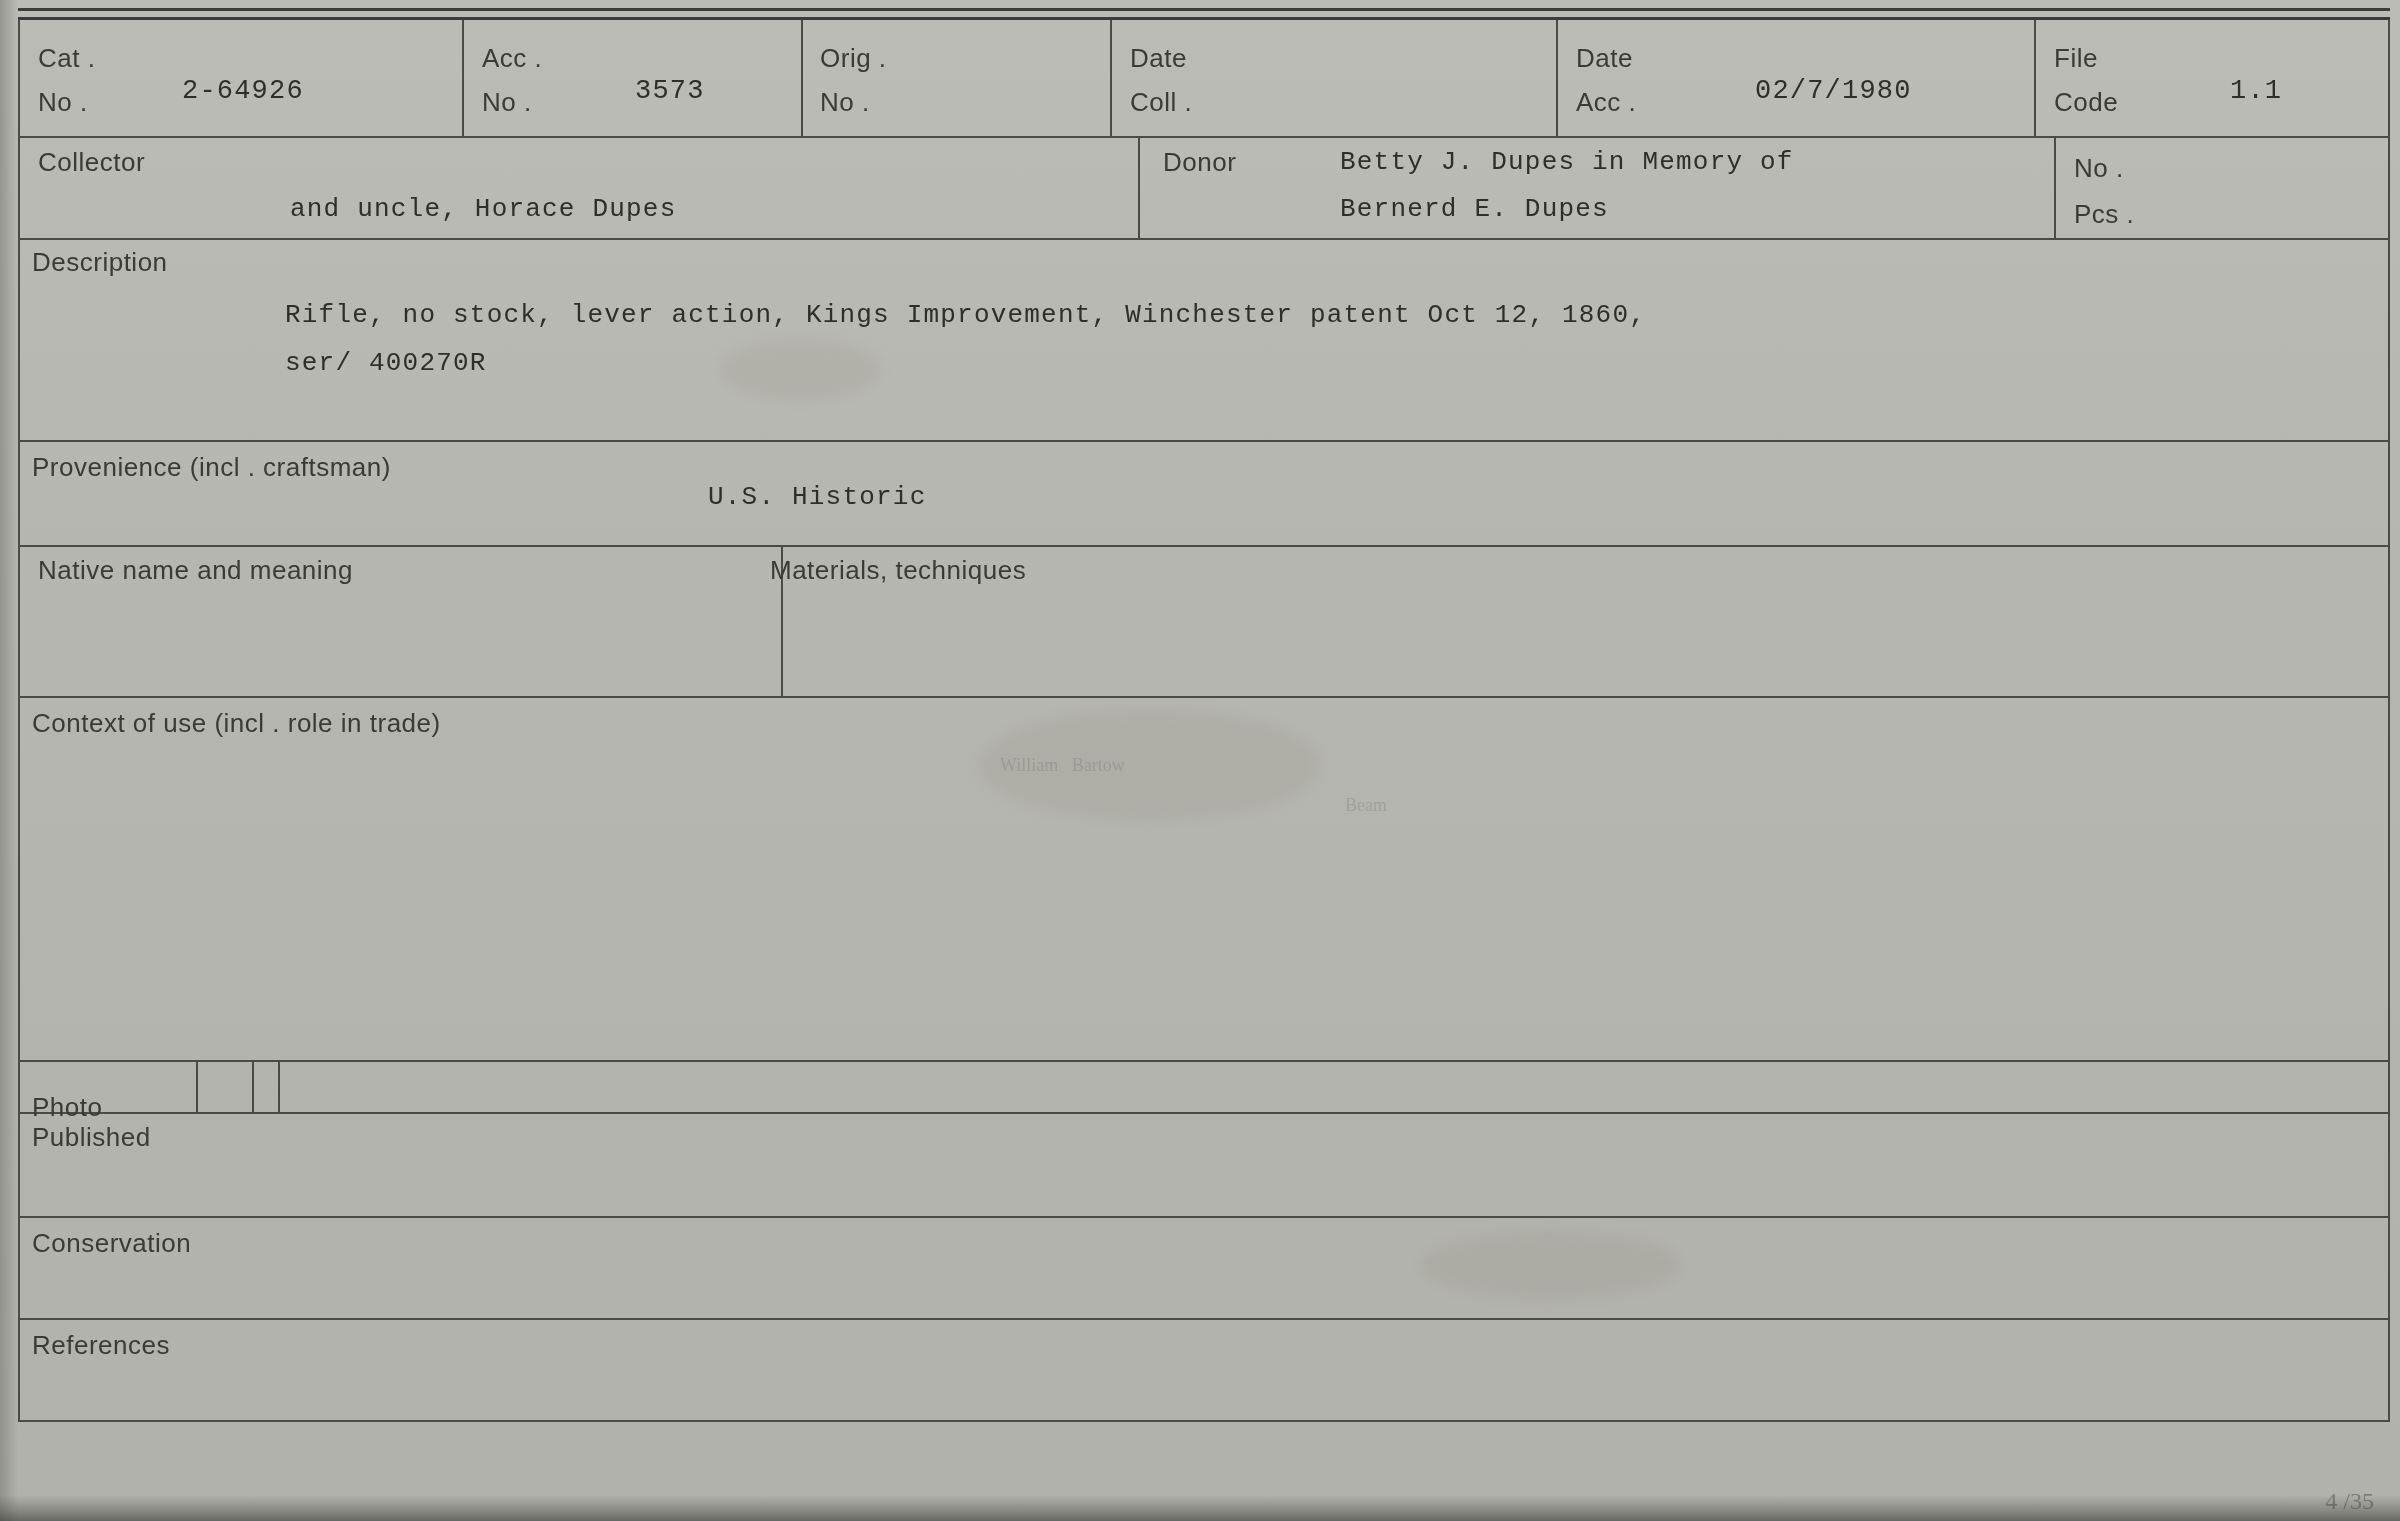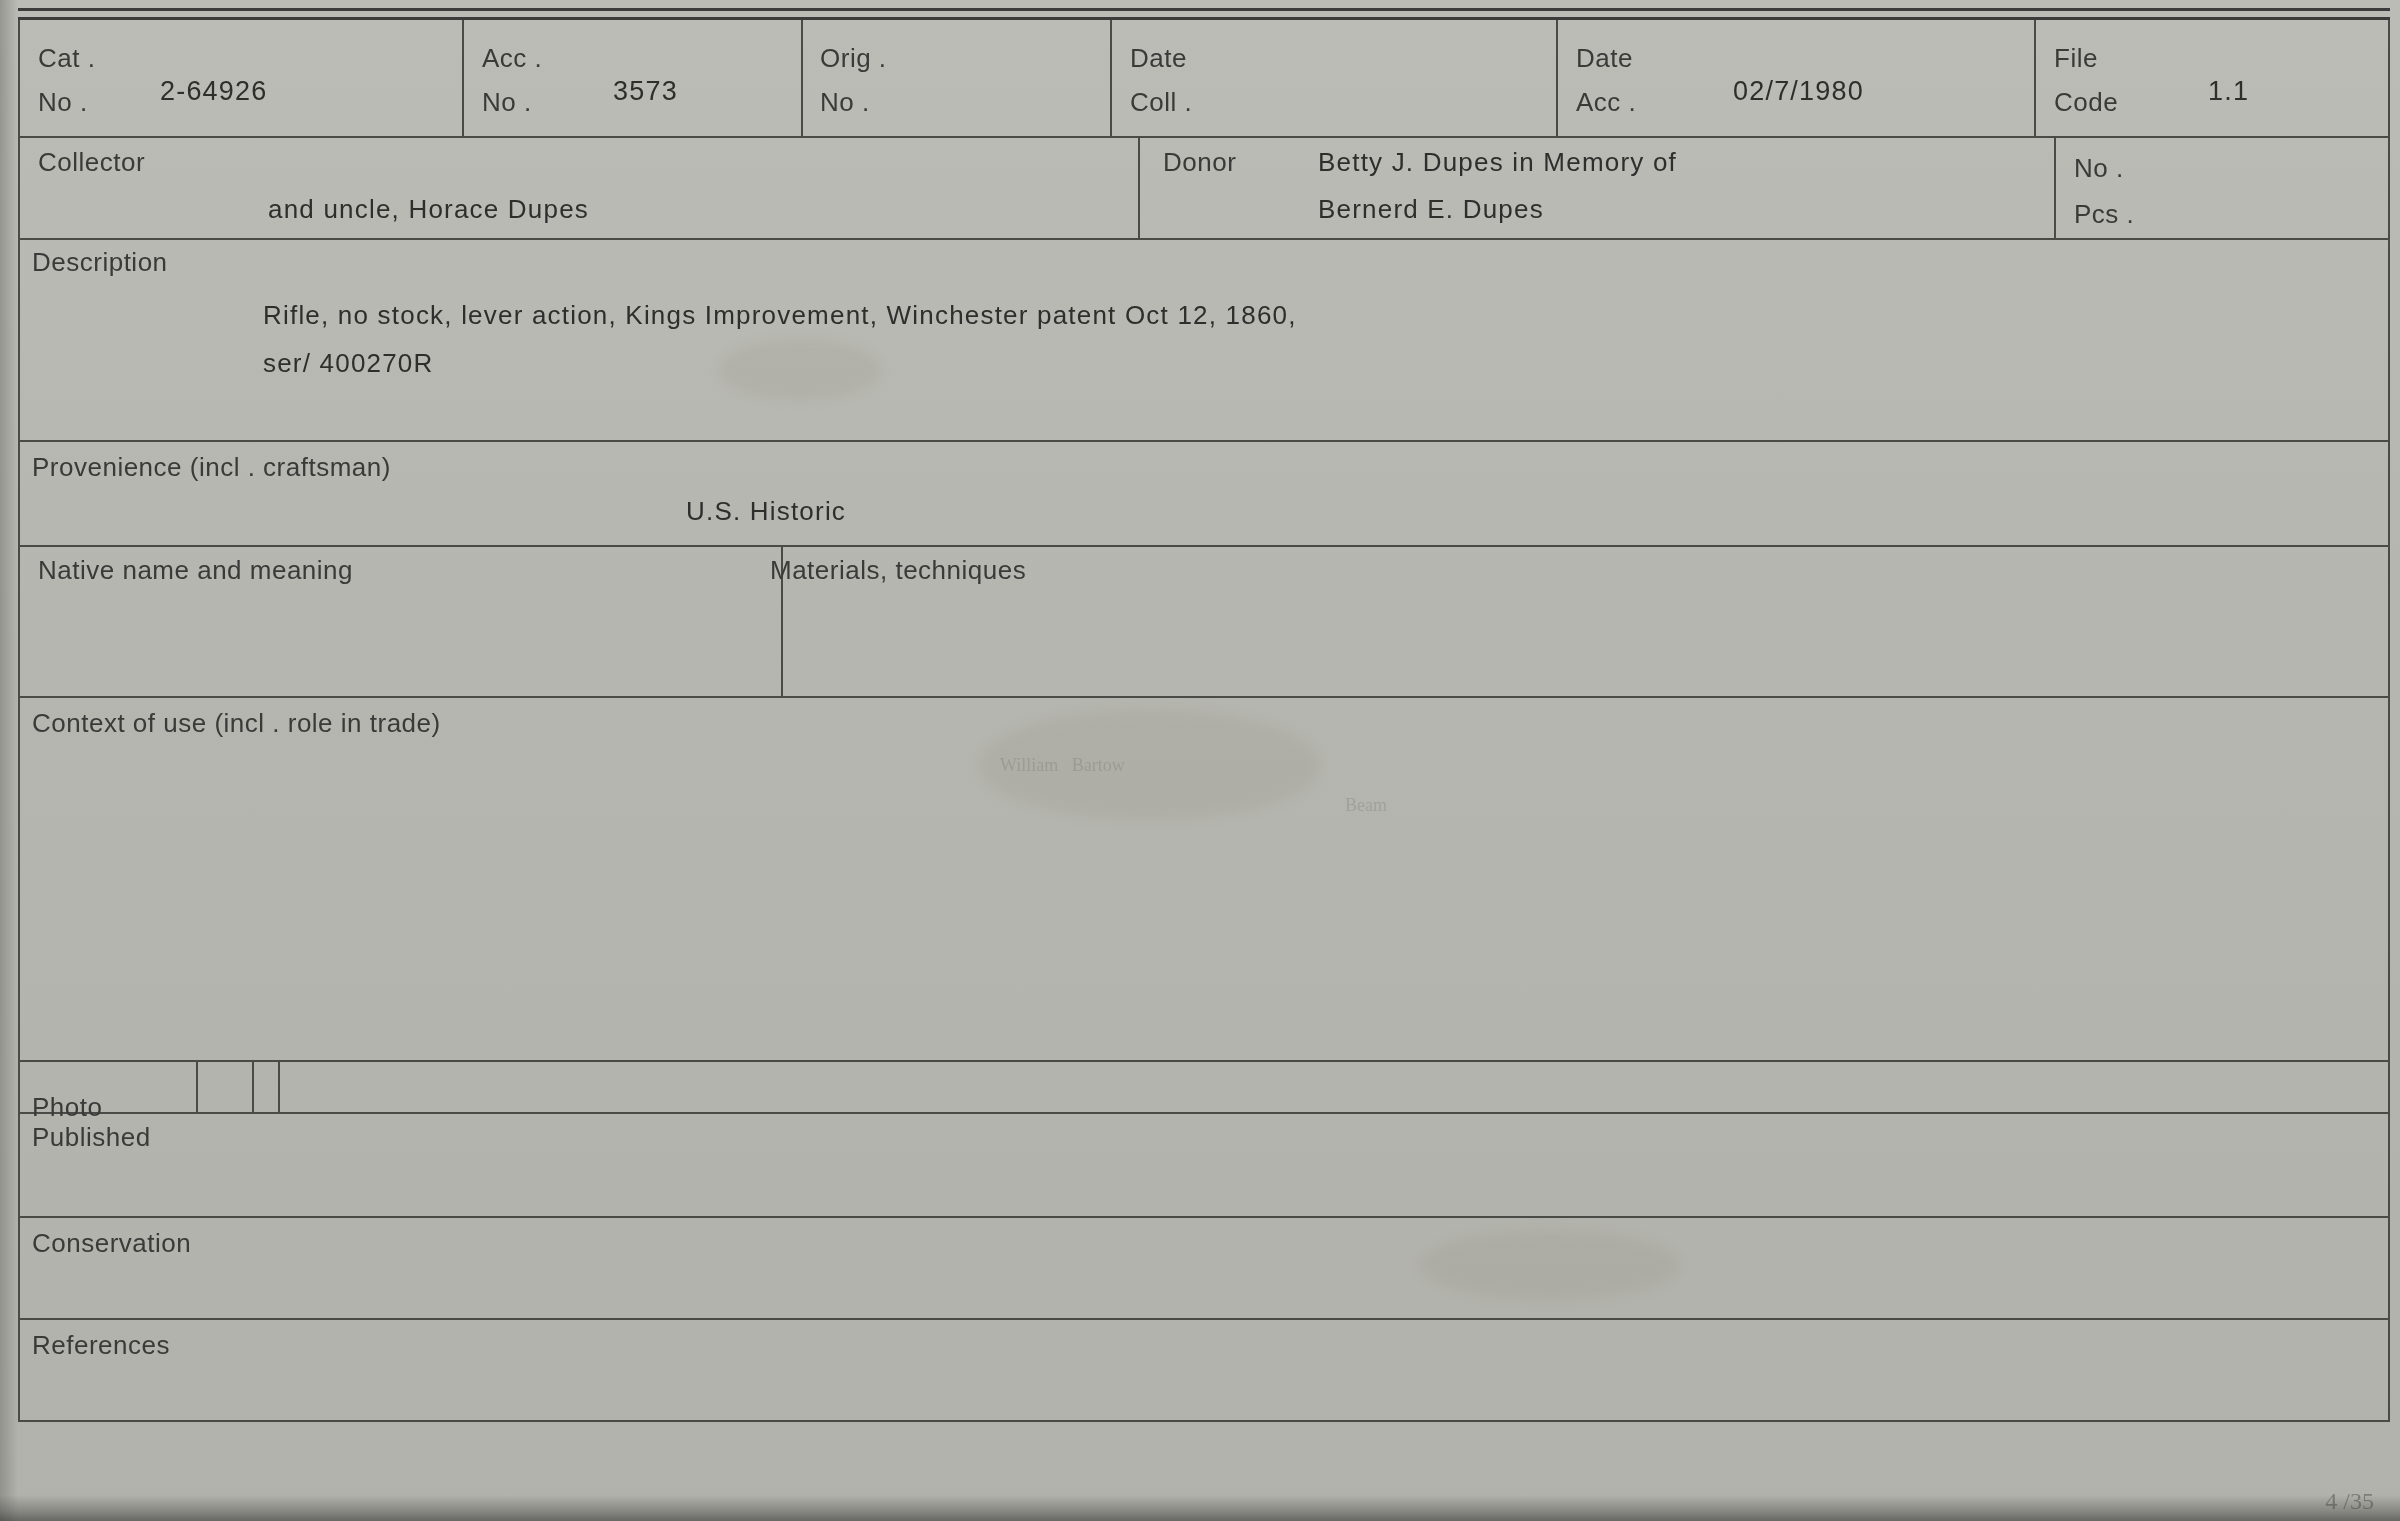--- a/index.html
+++ b/index.html
@@ -47,25 +47,26 @@
   }
   .lbl {
     position: absolute;
     font-size: 26px;
     letter-spacing: 0.5px;
     color: #3a3a38;
     white-space: pre;
   }
   .val {
     position: absolute;
-    font-family: Liberation Sans, sans-serif;
+    font-family: Liberation Mono, monospace;
     font-size: 26px;
     letter-spacing: 1.2px;
     color: #2e2e2c;
     white-space: pre;
+    margin-left: 22px;
   }
   .val.big { font-size: 27px; }
   .smudge {
     position: absolute;
     opacity: 0.16;
     color: #3a3a38;
     font-family: Liberation Serif, serif;
     font-size: 18px;
     white-space: pre;
     pointer-events: none;
@@ -175,21 +176,21 @@
   <div class="val" style="left:1318px; top:194px;">Bernerd E. Dupes</div>
 
   <div class="lbl" style="left:2074px; top:145px; line-height:46px;">No .
 Pcs .</div>
 
   <div class="lbl" style="left:32px; top:247px;">Description</div>
   <div class="val" style="left:263px; top:300px;">Rifle, no stock, lever action, Kings Improvement, Winchester patent Oct 12, 1860,</div>
   <div class="val" style="left:263px; top:348px;">ser/ 400270R</div>
 
   <div class="lbl" style="left:32px; top:452px;">Provenience (incl . craftsman)</div>
-  <div class="val" style="left:686px; top:496px;text-align:right;">U.S. Historic</div>
+  <div class="val" style="left:686px; top:482px;text-align:right;">U.S. Historic</div>
 
   <div class="lbl" style="left:38px; top:555px;">Native name and meaning</div>
   <div class="val" style="left:60px; top:612px;"></div>
 
   <div class="lbl" style="left:770px; top:555px;text-align:center;">Materials, techniques</div>
   <div class="val" style="left:828px; top:612px;"></div>
 
   <div class="lbl" style="left:32px; top:708px;">Context of use (incl . role in trade)</div>
   <div class="val" style="left:60px; top:768px;"></div>
 

